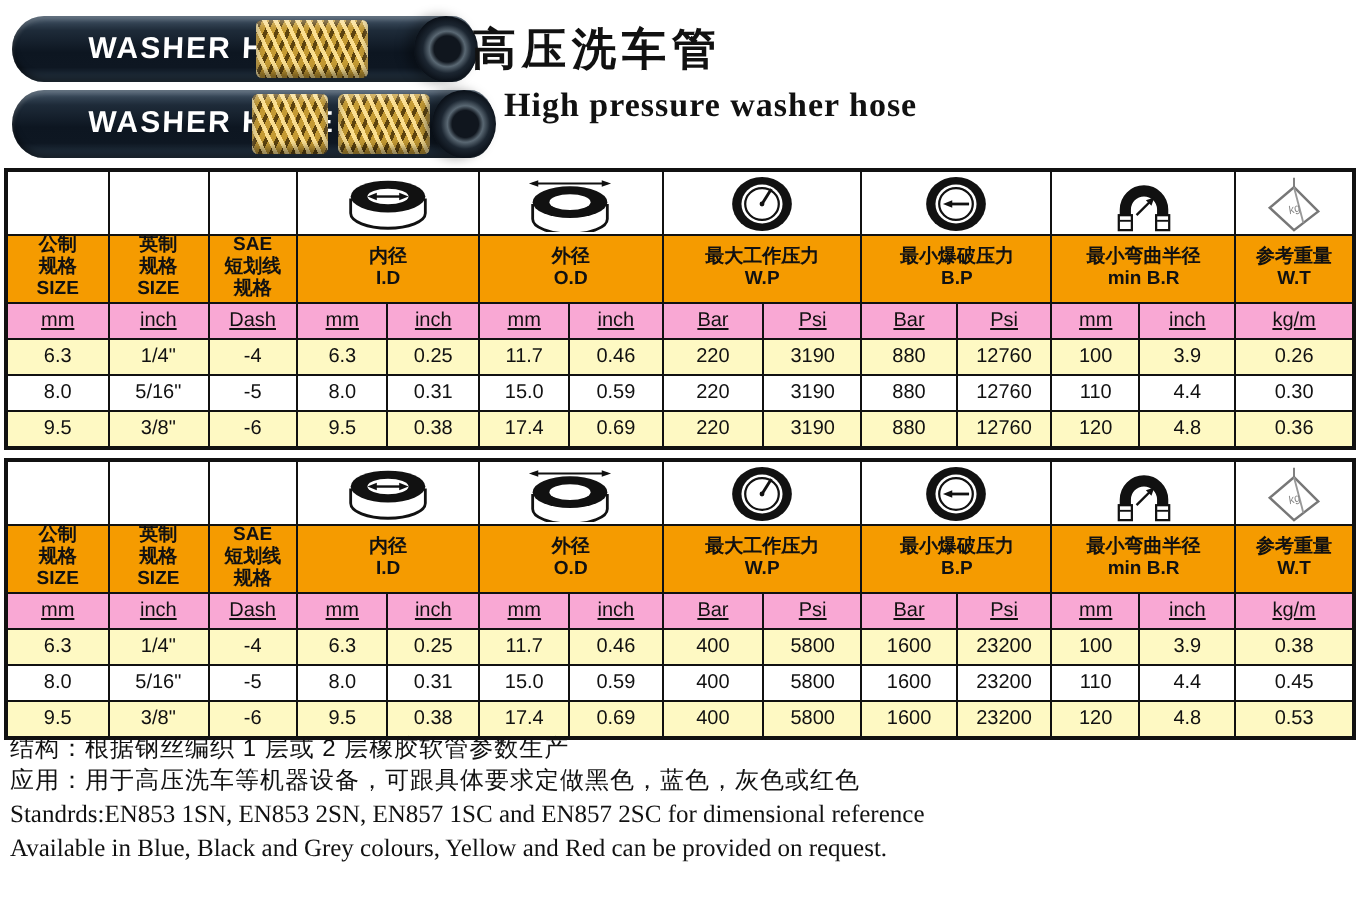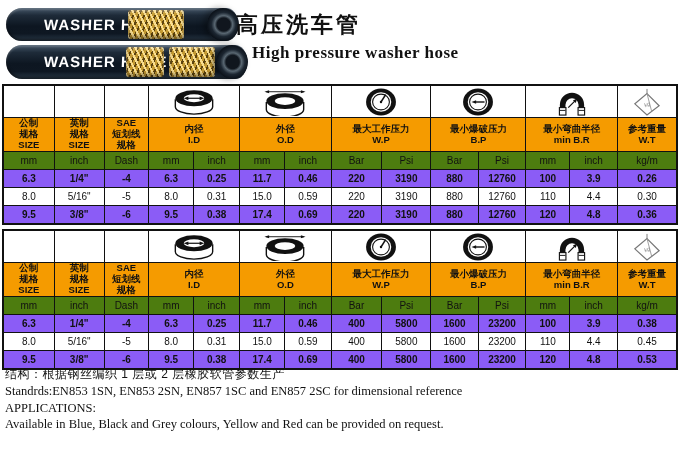--- a/index.html
+++ b/index.html
@@ -33,22 +33,22 @@
 
   
   table.spec{position:absolute;left:2px;width:676px;border-collapse:collapse;table-layout:fixed;
              border:2px solid #111;}
   .spec-1{top:84px;} .spec-2{top:229px;}
   table.spec td{border:1px solid #111;text-align:center;vertical-align:middle;
                 padding:0;font-size:10px;line-height:1.15;overflow:hidden;}
   tr.icon-row td{height:31px;background:#fff;}
   tr.icon-row svg{display:block;margin:1px auto 0;}
   tr.head-row td{height:33px;background:#F59B00;font-weight:bold;font-size:9.5px;white-space:pre-line;}
-  tr.unit-row td{height:17px;background:#4d7c0f;}
-  tbody tr.gold td{background:#8b5cf6;font-weight:bold;}
+  tr.unit-row td{height:17px;background:#f9a8d4;text-decoration:underline;}
+  tbody tr.gold td{background:#fef9c3;}
   tbody tr.white td{background:#fff;}
   tbody td{height:17px;}
 
   
   .notes{position:absolute;left:5px;top:366px;width:670px;}
   .note-zh{font-size:12px;line-height:16px;letter-spacing:.5px;}
   .note-en{font-family:"Liberation Serif","DejaVu Serif",serif;font-size:12.5px;line-height:13.5px;margin-top:3px;}
 </style>
 </head>
 <body>
@@ -407,16 +407,16 @@
         <td>23200</td>
         <td>120</td>
         <td>4.8</td>
         <td>0.53</td>
       </tr>
     </tbody>
 </table>
 
 <div class="notes">
   <div class="note-zh">结构：根据钢丝编织 1 层或 2 层橡胶软管参数生产</div>
+  <div class="note-zh">应用：用于高压洗车等机器设备，可跟具体要求定做黑色，蓝色，灰色或红色</div>
   <div class="note-en">Standrds:EN853 1SN, EN853  2SN, EN857 1SC and EN857 2SC for dimensional reference</div>
-  <div class="note-en">APPLICATIONS:</div>
   <div class="note-en">Available in Blue, Black and Grey colours, Yellow and Red can be provided on request.</div>
 </div>
 
 </body></html>

